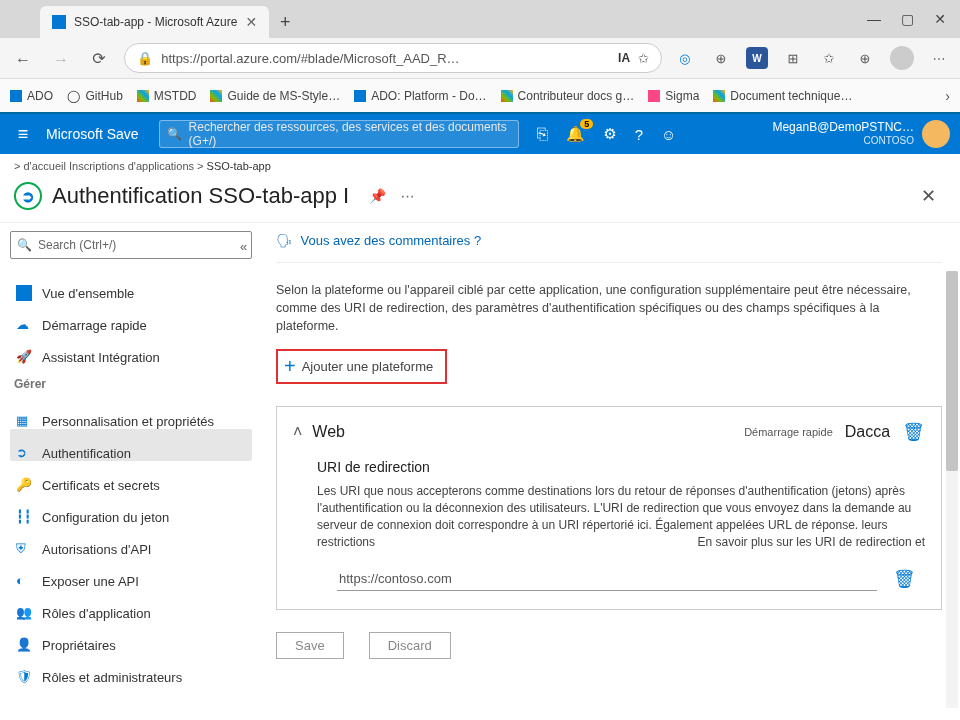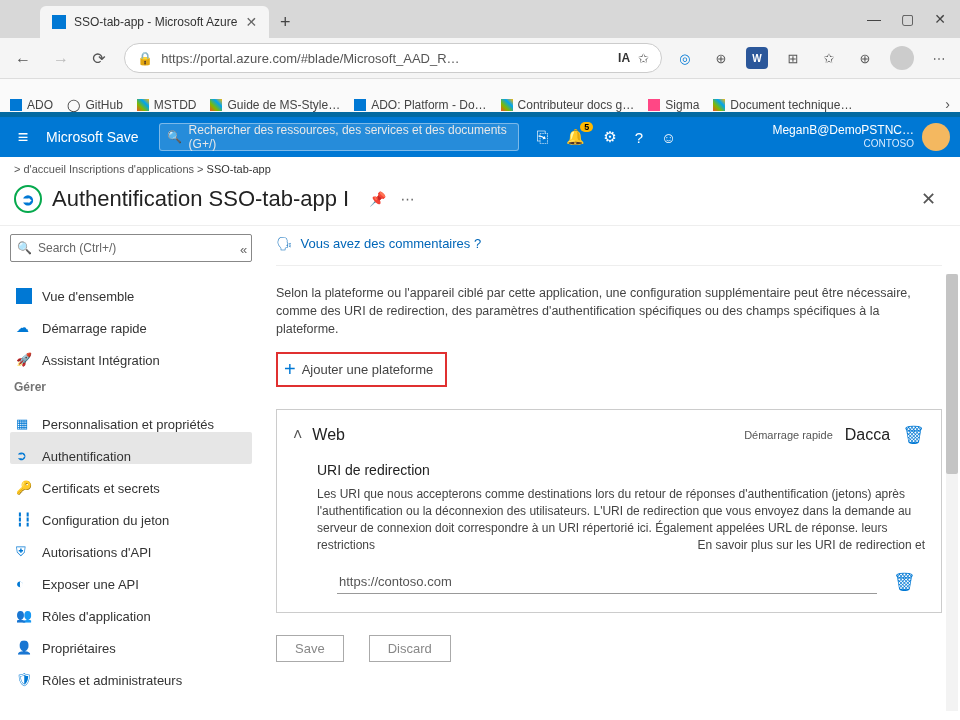--- a/index.html
+++ b/index.html
@@ -1,31 +1,31 @@
 <!DOCTYPE html>
 <html><head>
 <meta charset="utf-8">
 <style>
 *{box-sizing:border-box;margin:0;padding:0;font-family:"Segoe UI",Arial,sans-serif}
 body{width:960px;height:720px;background:#fff;overflow:hidden}
-.browser-chrome{background:#1d4ed8;border-bottom:5px solid #0369a1}
+.browser-chrome{background:#1d4ed8;border-bottom:2px solid #0369a1}
 .tab-bar{display:flex;align-items:center;height:38px;background:#d8d8d8;padding-left:40px}
 .tab{display:flex;align-items:center;gap:8px;background:#f5f5f5;height:32px;padding:0 12px;border-radius:6px 6px 0 0;min-width:220px;font-size:12px;color:#333;margin-top:6px}
 .tab-icon{width:14px;height:14px;background:#0078d4;display:inline-block}
 .tab-close{margin-left:auto;color:#666;font-size:14px}
 .new-tab{width:32px;text-align:center;color:#444;font-size:18px;margin-top:6px}
 .wnd-ctrl{margin-left:auto;display:flex;gap:20px;padding-right:14px;color:#444;font-size:14px;align-items:center;height:38px}
 .addr-bar{display:flex;align-items:center;gap:12px;height:40px;padding:0 10px;background:#f5f5f5}
 .nav-btn{width:26px;height:26px;display:flex;align-items:center;justify-content:center;color:#555;border-radius:4px}
 .url-box{flex:1;display:flex;align-items:center;background:#fff;border:1px solid #ccc;border-radius:16px;height:30px;padding:0 12px;font-size:13px;color:#555;gap:8px}
 .url-box .lock{color:#666}
 .addr-icons{display:flex;gap:14px;color:#555;font-size:14px;align-items:center}
 .addr-icons .ic{width:22px;height:22px;display:flex;align-items:center;justify-content:center;border-radius:4px;font-size:13px}
 .addr-icons .avatar{width:24px;height:24px;border-radius:50%;background:#ccc}
-.bm-bar{display:flex;align-items:flex-end;gap:14px;height:34px;padding:0 10px;background:#fafafa;border-top:1px solid #ddd;font-size:12px;color:#444;overflow:hidden}
+.bm-bar{display:flex;align-items:center;gap:14px;height:34px;padding:0 10px;background:#fafafa;border-top:1px solid #ddd;font-size:12px;color:#444;overflow:hidden}
 .bm{display:flex;align-items:center;gap:5px;white-space:nowrap}
 .bm .sq{width:12px;height:12px;display:inline-block}
 .bm-chev{margin-left:auto;color:#555;font-size:14px}
 .azure-top{display:flex;align-items:center;background:#0078d4;height:40px;color:#fff}
 .hamburger{width:46px;text-align:center;font-size:18px}
 .brand{font-size:14px;padding-right:20px}
 .search-azure{flex:0 0 360px;display:flex;align-items:center;background:rgba(255,255,255,.15);border:1px solid rgba(255,255,255,.4);height:28px;border-radius:3px;padding:0 8px;font-size:12px;color:#e8e8e8;gap:6px}
 .top-icons{display:flex;gap:18px;margin-left:18px;align-items:center;font-size:15px}
 .bell{position:relative}
 .bell-badge{position:absolute;top:-6px;right:-8px;background:#ffb900;color:#000;border-radius:8px;font-size:9px;padding:0 4px;font-weight:bold}

